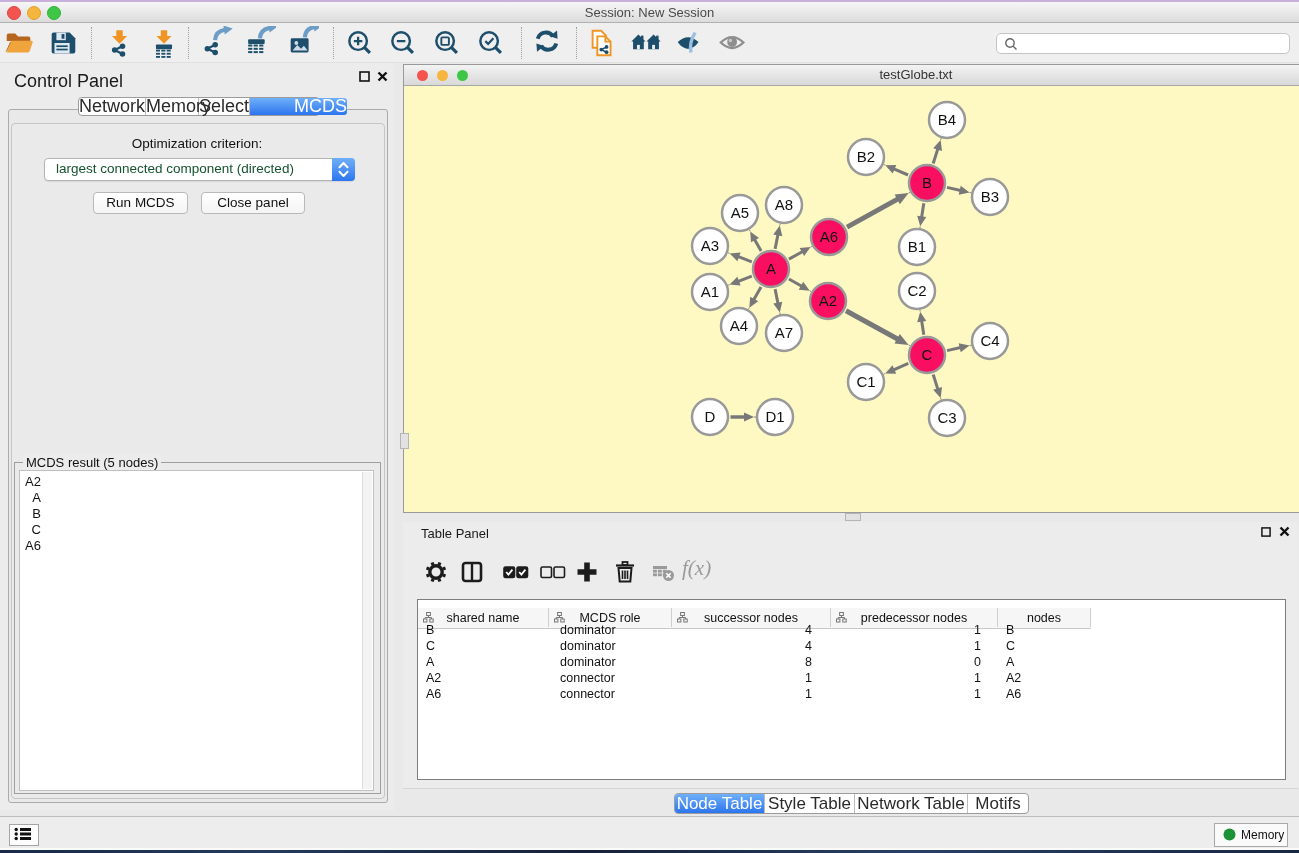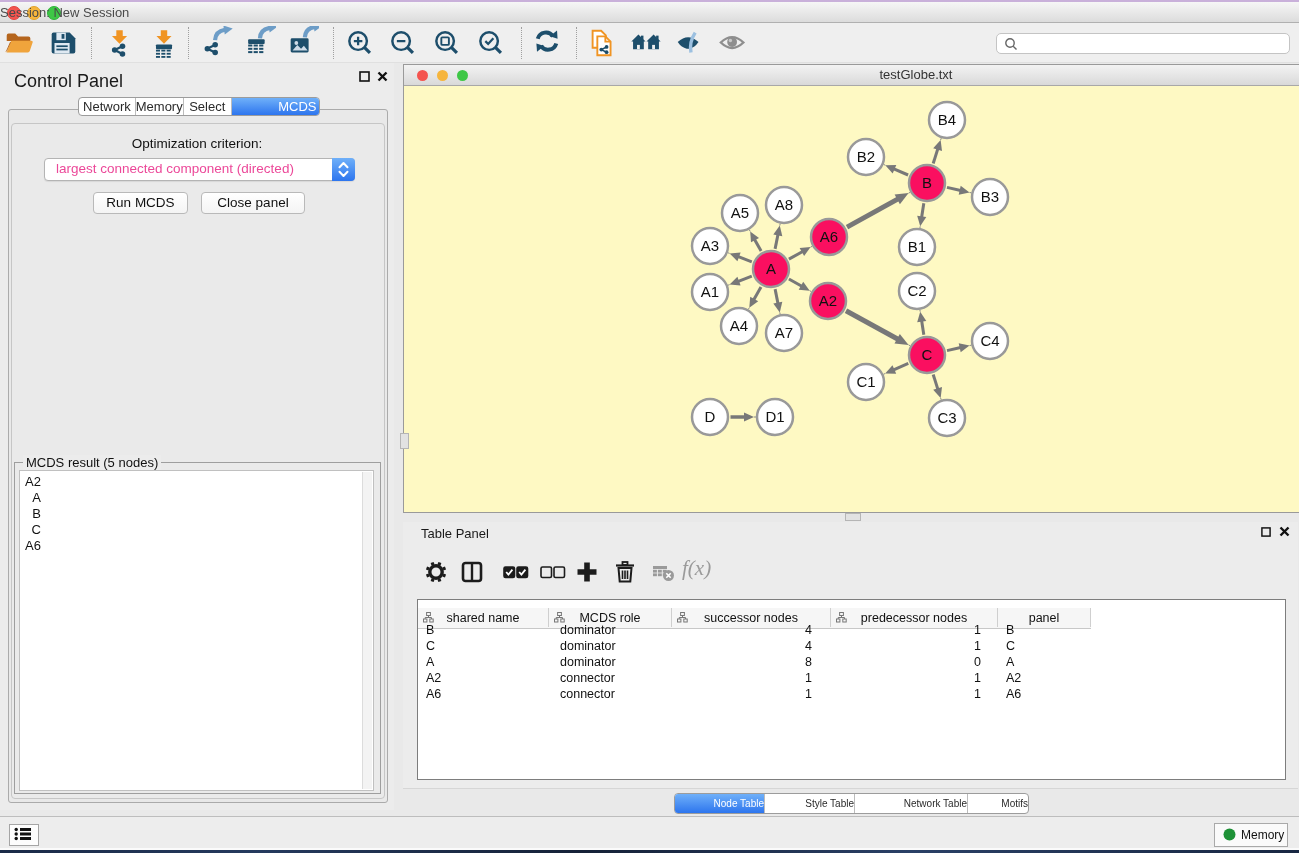--- a/index.html
+++ b/index.html
@@ -1,38 +1,38 @@
 <!DOCTYPE html>
 <html><head><meta charset="utf-8"><style>
 html,body{margin:0;padding:0;}
 body{width:1299px;height:853px;overflow:hidden;font-family:"Liberation Sans",sans-serif;background:#e9e9e9;position:relative;}
 .abs{position:absolute;}
 
 #purpletop{left:0;top:0;width:1299px;height:2px;background:#c9b0da;}
 #titlebar{left:0;top:2px;width:1299px;height:20px;background:linear-gradient(#f6f6f6,#dcdcdc);border-bottom:1px solid #b0b0b0;}
-#titlebar .title{position:absolute;left:0;right:0;top:3px;font-size:13px;color:#4a4a4a;}
+#titlebar .title{position:absolute;left:0;right:0;top:3px;text-align:center;font-size:13px;color:#4a4a4a;}
 .tl{position:absolute;border-radius:50%;width:12px;height:12px;top:4px;}
 
 #toolbar{left:0;top:23px;width:1299px;height:40px;background:#efefef;border-bottom:1px solid #e0e0e0;box-sizing:border-box;}
 .tsep{position:absolute;top:4px;height:32px;width:0;border-left:1px dotted #9f9f9f;}
 .ticon{position:absolute;top:3px;width:34px;height:34px;}
 #searchbox{position:absolute;left:996px;top:10px;width:292px;height:19px;background:#fff;border:1px solid #c4c4c4;border-radius:5px;}
 
 #cpanel{left:0;top:63px;width:394px;height:747px;background:#ececec;}
 #cptitle{position:absolute;left:14px;top:8px;font-size:18px;color:#1a1a1a;}
 .wbtn{position:absolute;top:9px;font-size:12px;color:#111;font-weight:bold;}
 #tabpane{position:absolute;left:8px;top:46px;width:378px;height:692px;border:1px solid #ababab;border-radius:3px;background:#e9e9e9;}
 #innerpane{position:absolute;left:11px;top:60px;width:372px;height:674px;border:1px solid #c6c6c6;border-radius:4px;background:#eaeaea;}
 #segtabs{position:absolute;left:78px;top:34px;width:240px;height:17px;display:flex;border:1px solid #9c9c9c;border-radius:4px;background:#fff;z-index:3;}
-#segtabs div{font-size:13px;color:#2a2a2a;text-align:center;line-height:17px;border-right:1px solid #bcbcbc;}
+#segtabs div{font-size:18px;color:#2a2a2a;text-align:center;line-height:17px;border-right:1px solid #bcbcbc;}
 #segtabs div:last-child{border-right:none;border-radius:0 3px 3px 0;}
 #segtabs .sel{background:linear-gradient(#6fb0f9,#2d75ee);color:#fff;border-right:none;}
 #optlabel{position:absolute;left:0;width:394px;top:73px;text-align:center;font-size:13.5px;color:#111;}
 #dropdown{position:absolute;left:44px;top:95px;width:309px;height:21px;background:#fff;border:1px solid #b4b4b4;border-radius:4px;box-shadow:0 1px 1px rgba(0,0,0,.08);}
-#dropdown .dtext{position:absolute;left:11px;top:2px;font-size:13.5px;color:#ec4899;}
+#dropdown .dtext{position:absolute;left:11px;top:2px;font-size:13.5px;color:#14532d;}
 #dropdown .dbtn{position:absolute;right:-1px;top:-1px;width:23px;height:23px;border-radius:0 4px 4px 0;background:linear-gradient(#6fb0f9,#2d75ee);}
 .btn{position:absolute;height:20px;background:linear-gradient(#ffffff,#f4f4f4);border:1px solid #b9b9b9;border-radius:4px;font-size:13.5px;color:#111;text-align:center;line-height:20px;}
 #fieldset{position:absolute;left:14px;top:399px;width:365px;height:330px;border:1px solid #9e9e9e;text-align:right;}
 #fieldset .flabel{position:absolute;left:8px;top:-8px;background:#ececec;padding:0 3px;font-size:13px;color:#111;}
 #listbox{position:absolute;left:4px;top:7px;width:353px;height:319px;background:#fff;border:1px solid #c0c0c0;}
 #listbox .items{position:absolute;left:5px;top:3px;font-size:13px;color:#111;line-height:16px;}
 #lscroll{position:absolute;right:1px;top:1px;width:9px;height:317px;background:#f3f3f3;border-left:1px solid #dcdcdc;}
 
 #netframe{left:403px;top:64px;width:1026px;height:449px;background:#fef9c3;border:1px solid #9a9a9a;box-sizing:border-box;}
 #nettitle{position:absolute;left:0;top:0;width:100%;height:20px;background:linear-gradient(#f3f3f3,#d9d9d9);border-bottom:1px solid #a8a8a8;}
@@ -41,21 +41,21 @@
 
 #tpanel{left:403px;top:522px;width:895px;height:266px;background:#ececec;}
 #tptitle{position:absolute;left:18px;top:4px;font-size:13px;color:#1a1a1a;}
 #ttoolbar{position:absolute;left:14px;top:28px;width:867px;height:42px;}
 #tableframe{position:absolute;left:14px;top:77px;width:867px;height:179px;background:#fff;border:1px solid #7d7d7d;}
 #thead{position:absolute;left:0;top:8px;width:673px;height:20px;background:#f6f6f6;border-bottom:1px solid #c8c8c8;}
 .th{position:absolute;top:0;height:19px;border-right:1px solid #cfcfcf;font-size:12.5px;color:#111;text-align:center;line-height:20px;}
 .trow{position:absolute;font-size:12.5px;color:#111;height:16px;line-height:16px;}
 #tabstrip{left:403px;top:788px;width:895px;height:28px;background:#e9e9e9;border-top:1px solid #d6d6d6;}
 #segtabs2{position:absolute;left:271px;top:4px;height:19px;display:flex;border:1px solid #9c9c9c;border-radius:4px;background:#fff;}
-#segtabs2 div{font-size:10px;color:#2a2a2a;text-align:right;line-height:19px;border-right:1px solid #bcbcbc;padding:0;}
+#segtabs2 div{font-size:17px;color:#2a2a2a;text-align:center;line-height:19px;border-right:1px solid #bcbcbc;padding:0;}
 #segtabs2 div:last-child{border-right:none;}
 #segtabs2 .sel{background:linear-gradient(#6fb0f9,#2d75ee);color:#fff;border-radius:3px 0 0 3px;}
 
 #statusbar{left:0;top:816px;width:1299px;height:32px;background:#ededed;border-top:1px solid #bdbdbd;box-sizing:border-box;}
 #lbtn{position:absolute;left:9px;top:7px;width:28px;height:20px;background:#fdfdfd;border:1px solid #a5a5a5;}
 #membtn{position:absolute;right:11px;top:6px;width:72px;height:22px;background:#fafafa;border:1px solid #a9a9a9;font-size:12px;color:#111;}
 #navy{left:0;top:850px;width:1299px;height:3px;background:linear-gradient(90deg,#1a2a47,#253a5e 20%,#152137 45%,#2a4066 70%,#182742);}
 #whitesliver{left:0;top:848px;width:1299px;height:2px;background:#fbfbfb;}
 </style></head>
 <body>
@@ -439,21 +439,21 @@
             <rect x="0.5" y="7" width="3.4" height="3" fill="none" stroke="#777" stroke-width="1"></rect>
             <rect x="6.8" y="7" width="3.4" height="3" fill="none" stroke="#777" stroke-width="1"></rect>
             <path d="M5.5 3.5 V5.5 M2.2 7 V5.5 H8.5 V7" fill="none" stroke="#777" stroke-width="1"></path>
           </svg>successor nodes</div>
 <div class="th" style="left:413px;width:166px;"><svg width="11" height="11" style="position:absolute;left:5px;top:4px" viewBox="0 0 11 11">
             <rect x="3.6" y="0.5" width="3.8" height="3" fill="none" stroke="#777" stroke-width="1"></rect>
             <rect x="0.5" y="7" width="3.4" height="3" fill="none" stroke="#777" stroke-width="1"></rect>
             <rect x="6.8" y="7" width="3.4" height="3" fill="none" stroke="#777" stroke-width="1"></rect>
             <path d="M5.5 3.5 V5.5 M2.2 7 V5.5 H8.5 V7" fill="none" stroke="#777" stroke-width="1"></path>
           </svg>predecessor nodes</div>
-<div class="th" style="left:580px;width:92px;">panel</div>
+<div class="th" style="left:580px;width:92px;">nodes</div>
       </div>
     <div class="trow" style="left:8px;top:22px;width:120px;">B</div>
 <div class="trow" style="left:142px;top:22px;">dominator</div>
 <div class="trow" style="left:254px;top:22px;width:140px;text-align:right;">4</div>
 <div class="trow" style="left:413px;top:22px;width:150px;text-align:right;">1</div>
 <div class="trow" style="left:588px;top:22px;">B</div>
 <div class="trow" style="left:8px;top:38px;width:120px;">C</div>
 <div class="trow" style="left:142px;top:38px;">dominator</div>
 <div class="trow" style="left:254px;top:38px;width:140px;text-align:right;">4</div>
 <div class="trow" style="left:413px;top:38px;width:150px;text-align:right;">1</div>

